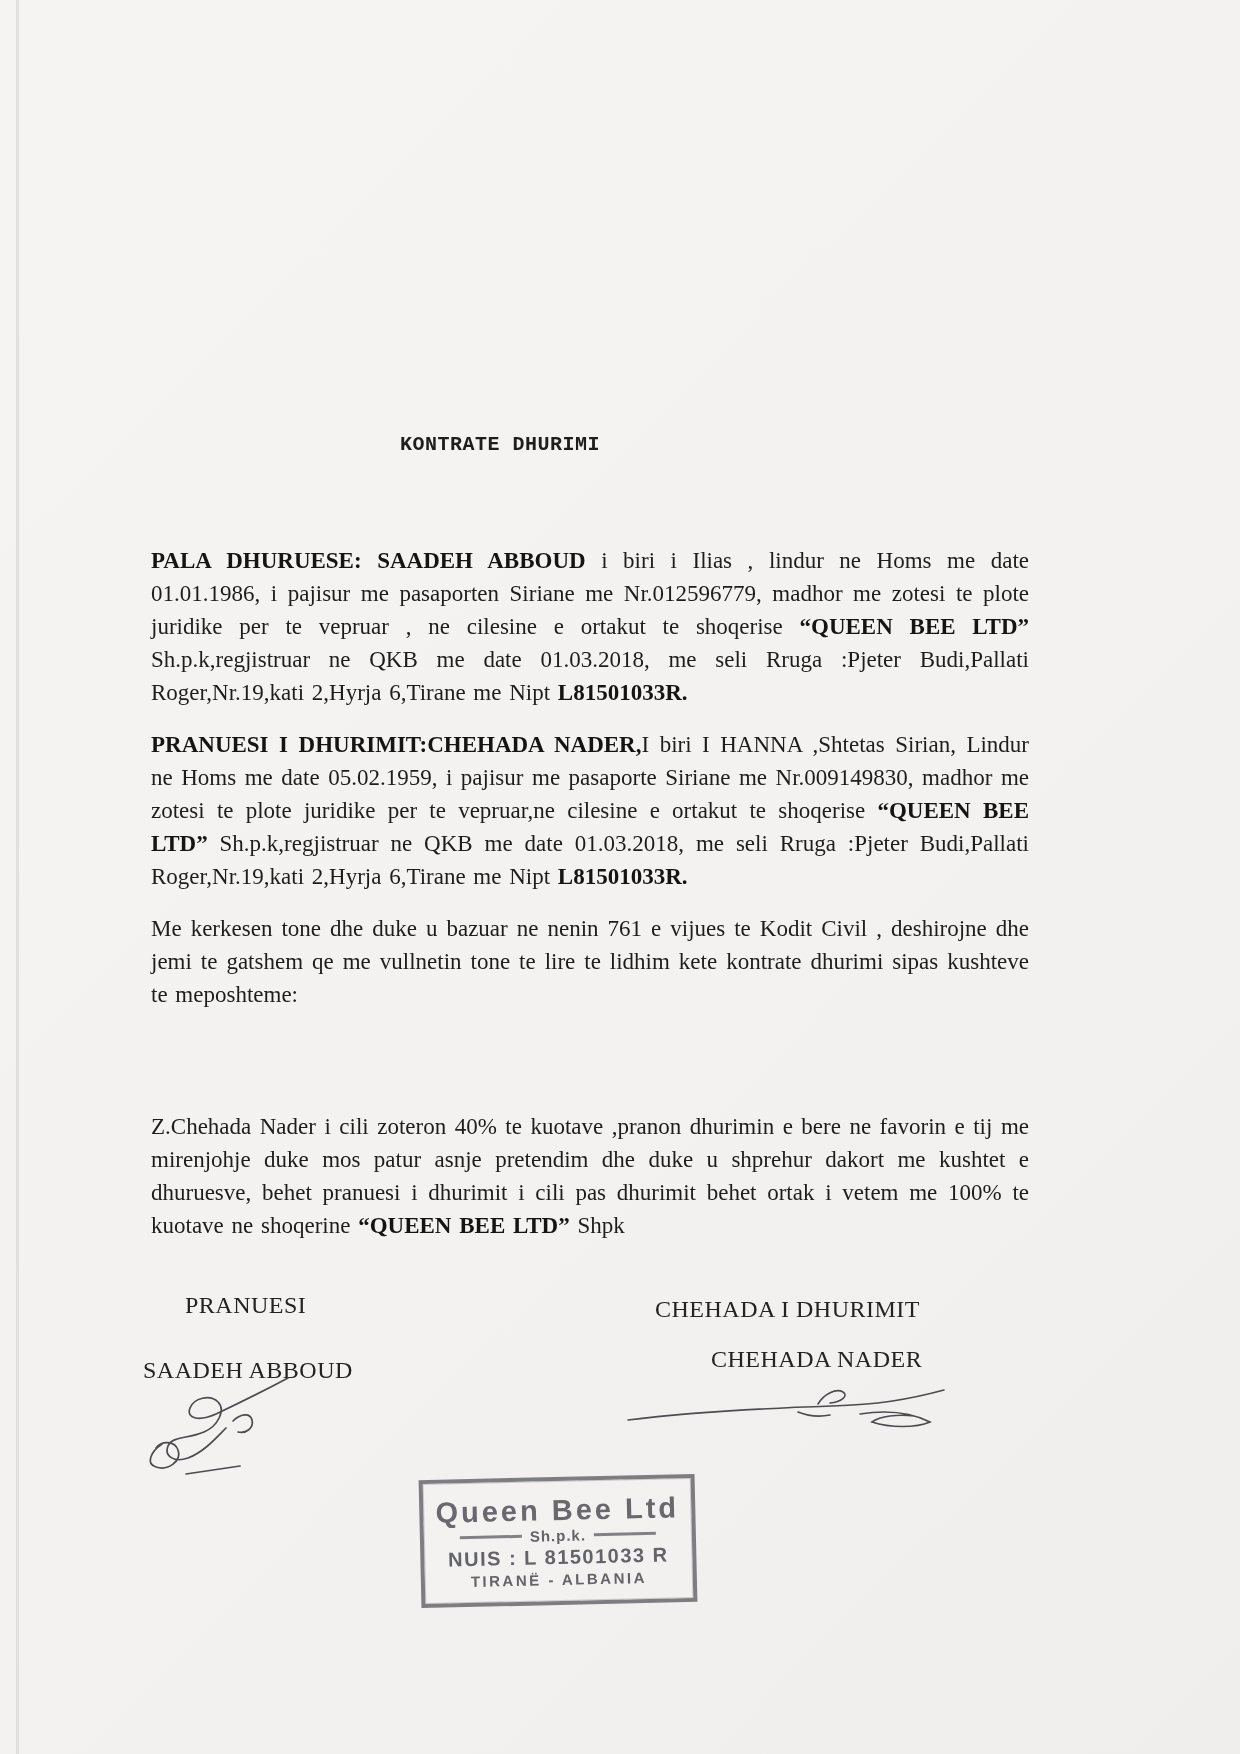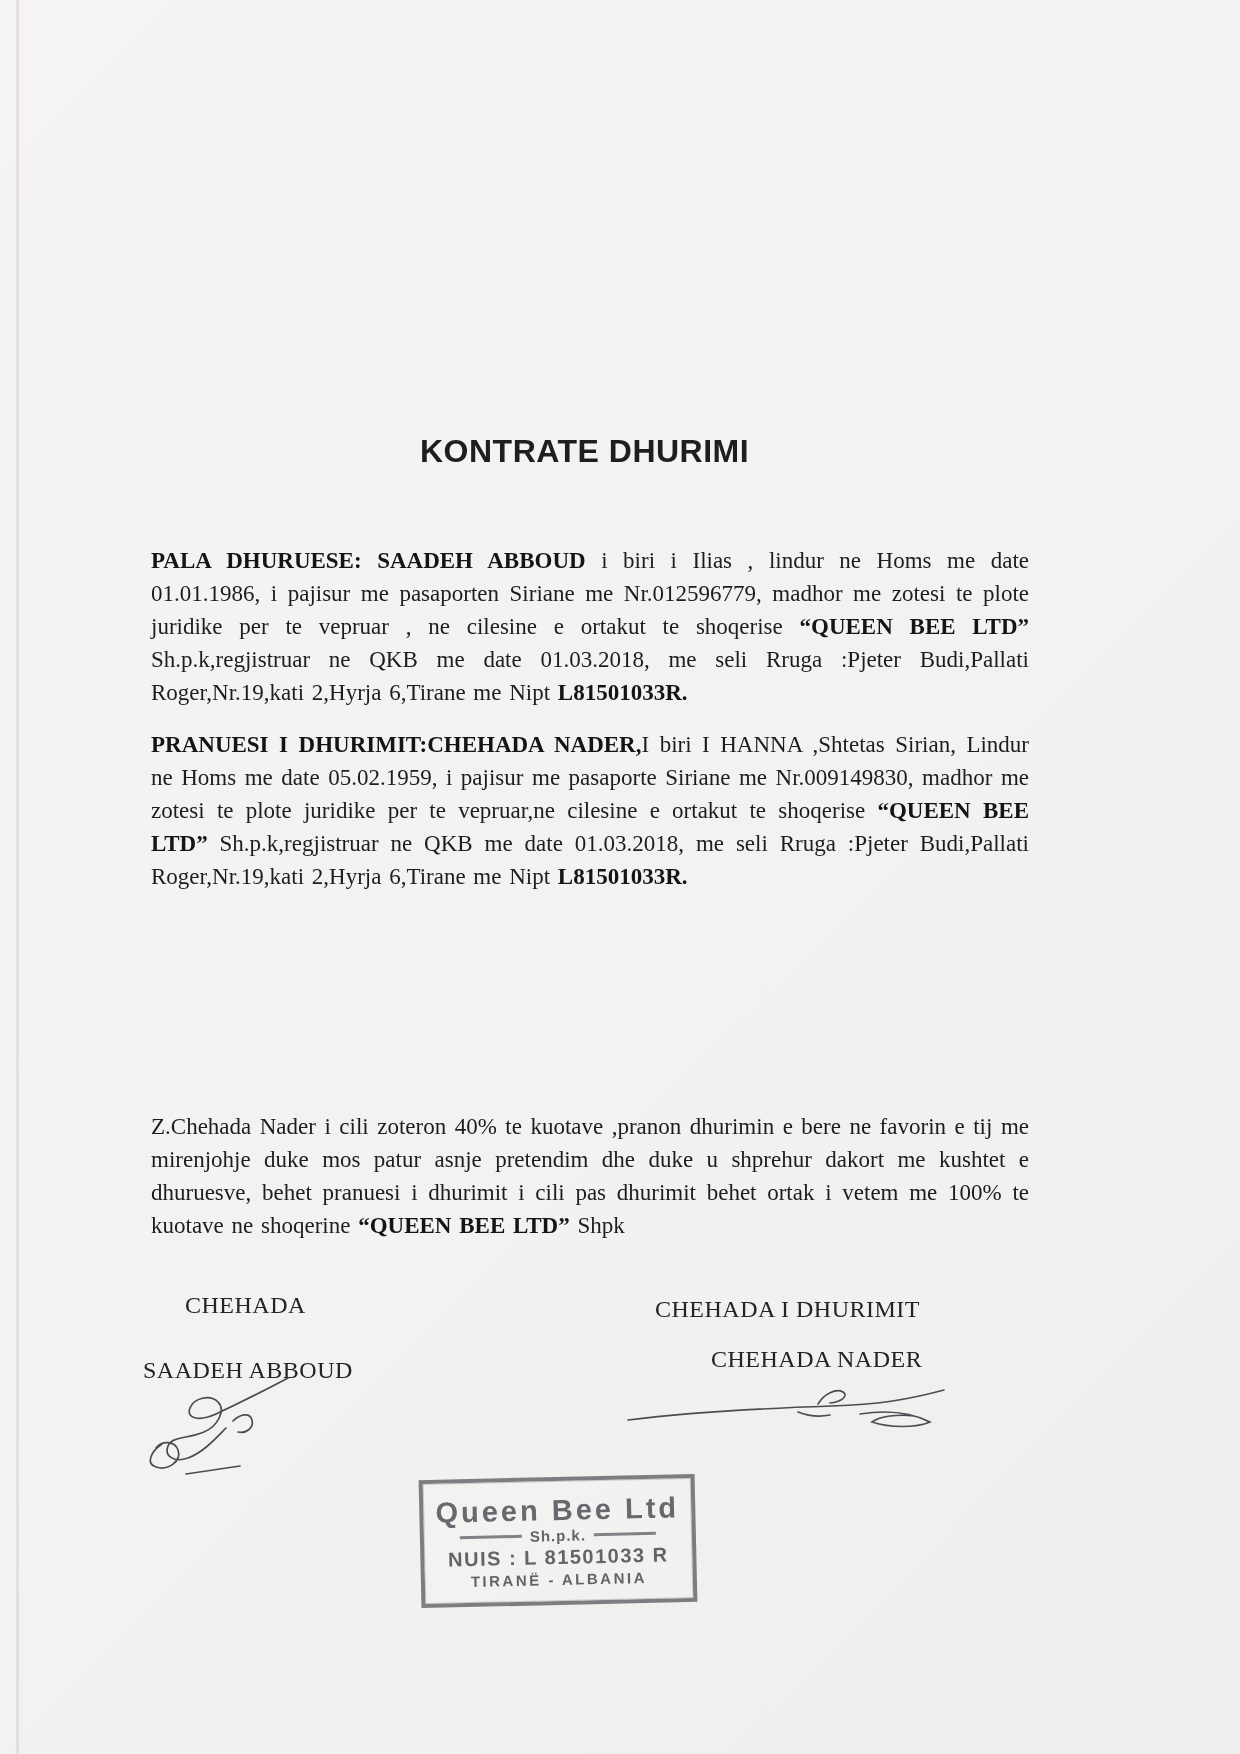--- a/index.html
+++ b/index.html
@@ -15,23 +15,23 @@
     position:absolute;left:16px;top:0;width:3px;height:100%;
     background:#dcdad8;opacity:.75;
   }
   .date-line{
     position:absolute;top:389px;left:135px;width:878px;
     text-align:right;
     font-family:"Liberation Sans", sans-serif;
     font-size:24px;color:#2a2a2a;
   }
   .doc-title{
-    position:absolute;top:433px;left:420px;
-    font-family:Liberation Sans, sans-serif;
-    font-weight:bold;font-size:32px;letter-spacing:.5px;color:#1e1e1e;
+    position:absolute;top:433px;left:400px;
+    font-family:Liberation Mono, monospace;
+    font-weight:bold;font-size:20px;letter-spacing:.5px;color:#1e1e1e;
   }
   .body-par{
     position:absolute;left:135px;width:878px;margin:16px;
     font-size:23px;line-height:33px;
     text-align:justify;
     color:#1d1d1d;
     word-spacing:2px;
   }
   .body-par b{color:#141414;}
   .p1{top:528px;}
@@ -78,25 +78,26 @@
 
   <div class="scan-edge"></div>
 
 
   <div class="doc-title">KONTRATE DHURIMI</div>
 
   <p class="body-par p1"><b>PALA DHURUESE: SAADEH ABBOUD</b><span> i biri i Ilias , lindur ne Homs me date 01.01.1986, i pajisur me pasaporten Siriane me Nr.012596779, madhor me zotesi te plote juridike per te vepruar , ne cilesine e ortakut te shoqerise </span><b>“QUEEN BEE LTD”</b><span> Sh.p.k,regjistruar ne QKB me date 01.03.2018, me seli Rruga :Pjeter Budi,Pallati Roger,Nr.19,kati 2,Hyrja 6,Tirane me Nipt </span><b>L81501033R.</b></p>
 
   <p class="body-par p2"><b>PRANUESI I DHURIMIT:CHEHADA NADER,</b><span>I biri I HANNA ,Shtetas Sirian, Lindur ne Homs me date 05.02.1959, i pajisur me pasaporte Siriane me Nr.009149830, madhor me zotesi te plote juridike per te vepruar,ne cilesine e ortakut te shoqerise </span><b>“QUEEN BEE LTD”</b><span> Sh.p.k,regjistruar ne QKB me date 01.03.2018, me seli Rruga :Pjeter Budi,Pallati Roger,Nr.19,kati 2,Hyrja 6,Tirane me Nipt </span><b>L81501033R.</b></p>
 
+  <p class="body-par p3"><span>Me kerkesen tone dhe duke u bazuar ne nenin 761 e vijues te Kodit Civil , deshirojne dhe jemi te gatshem qe me vullnetin tone te lire te lidhim kete kontrate dhurimi sipas kushteve te meposhteme:</span></p>
 
 
   <p class="body-par p5"><span>Z.Chehada Nader i cili zoteron 40% te kuotave ,pranon dhurimin e bere ne favorin e tij me mirenjohje duke mos patur asnje pretendim dhe duke u shprehur dakort me kushtet e dhuruesve, behet pranuesi i dhurimit i cili pas dhurimit behet ortak i vetem me 100% te kuotave ne shoqerine </span><b>“QUEEN BEE LTD”</b><span> Shpk</span></p>
 
-  <div class="sig-label sig-role-left">CHEHADA</div>
+  <div class="sig-label sig-role-left">PRANUESI</div>
   <div class="sig-label sig-role-right">CHEHADA I DHURIMIT</div>
   <div class="sig-label sig-name-left">SAADEH ABBOUD</div>
   <div class="sig-label sig-name-right">CHEHADA NADER</div>
 
   <svg class="sig-svg sig-left" width="190" height="115" viewBox="0 0 190 115">
     <g fill="none" stroke="#4b4b52" stroke-width="1.7" stroke-linecap="round">
       <path d="M150 12 C 120 28, 95 40, 78 48 C 60 56, 48 52, 52 42 C 56 32, 72 28, 80 36 C 88 44, 80 60, 66 66 C 50 73, 34 70, 30 80 C 26 90, 36 97, 50 92 C 66 86, 78 72, 88 62"></path>
       <path d="M24 78 C 12 86, 8 98, 18 101 C 30 105, 44 95, 40 84 C 37 75, 24 74, 18 82"></path>
       <path d="M95 55 C 102 48, 112 46, 114 54 C 116 62, 108 68, 100 66"></path>
       <path d="M48 108 L 102 100"></path>

